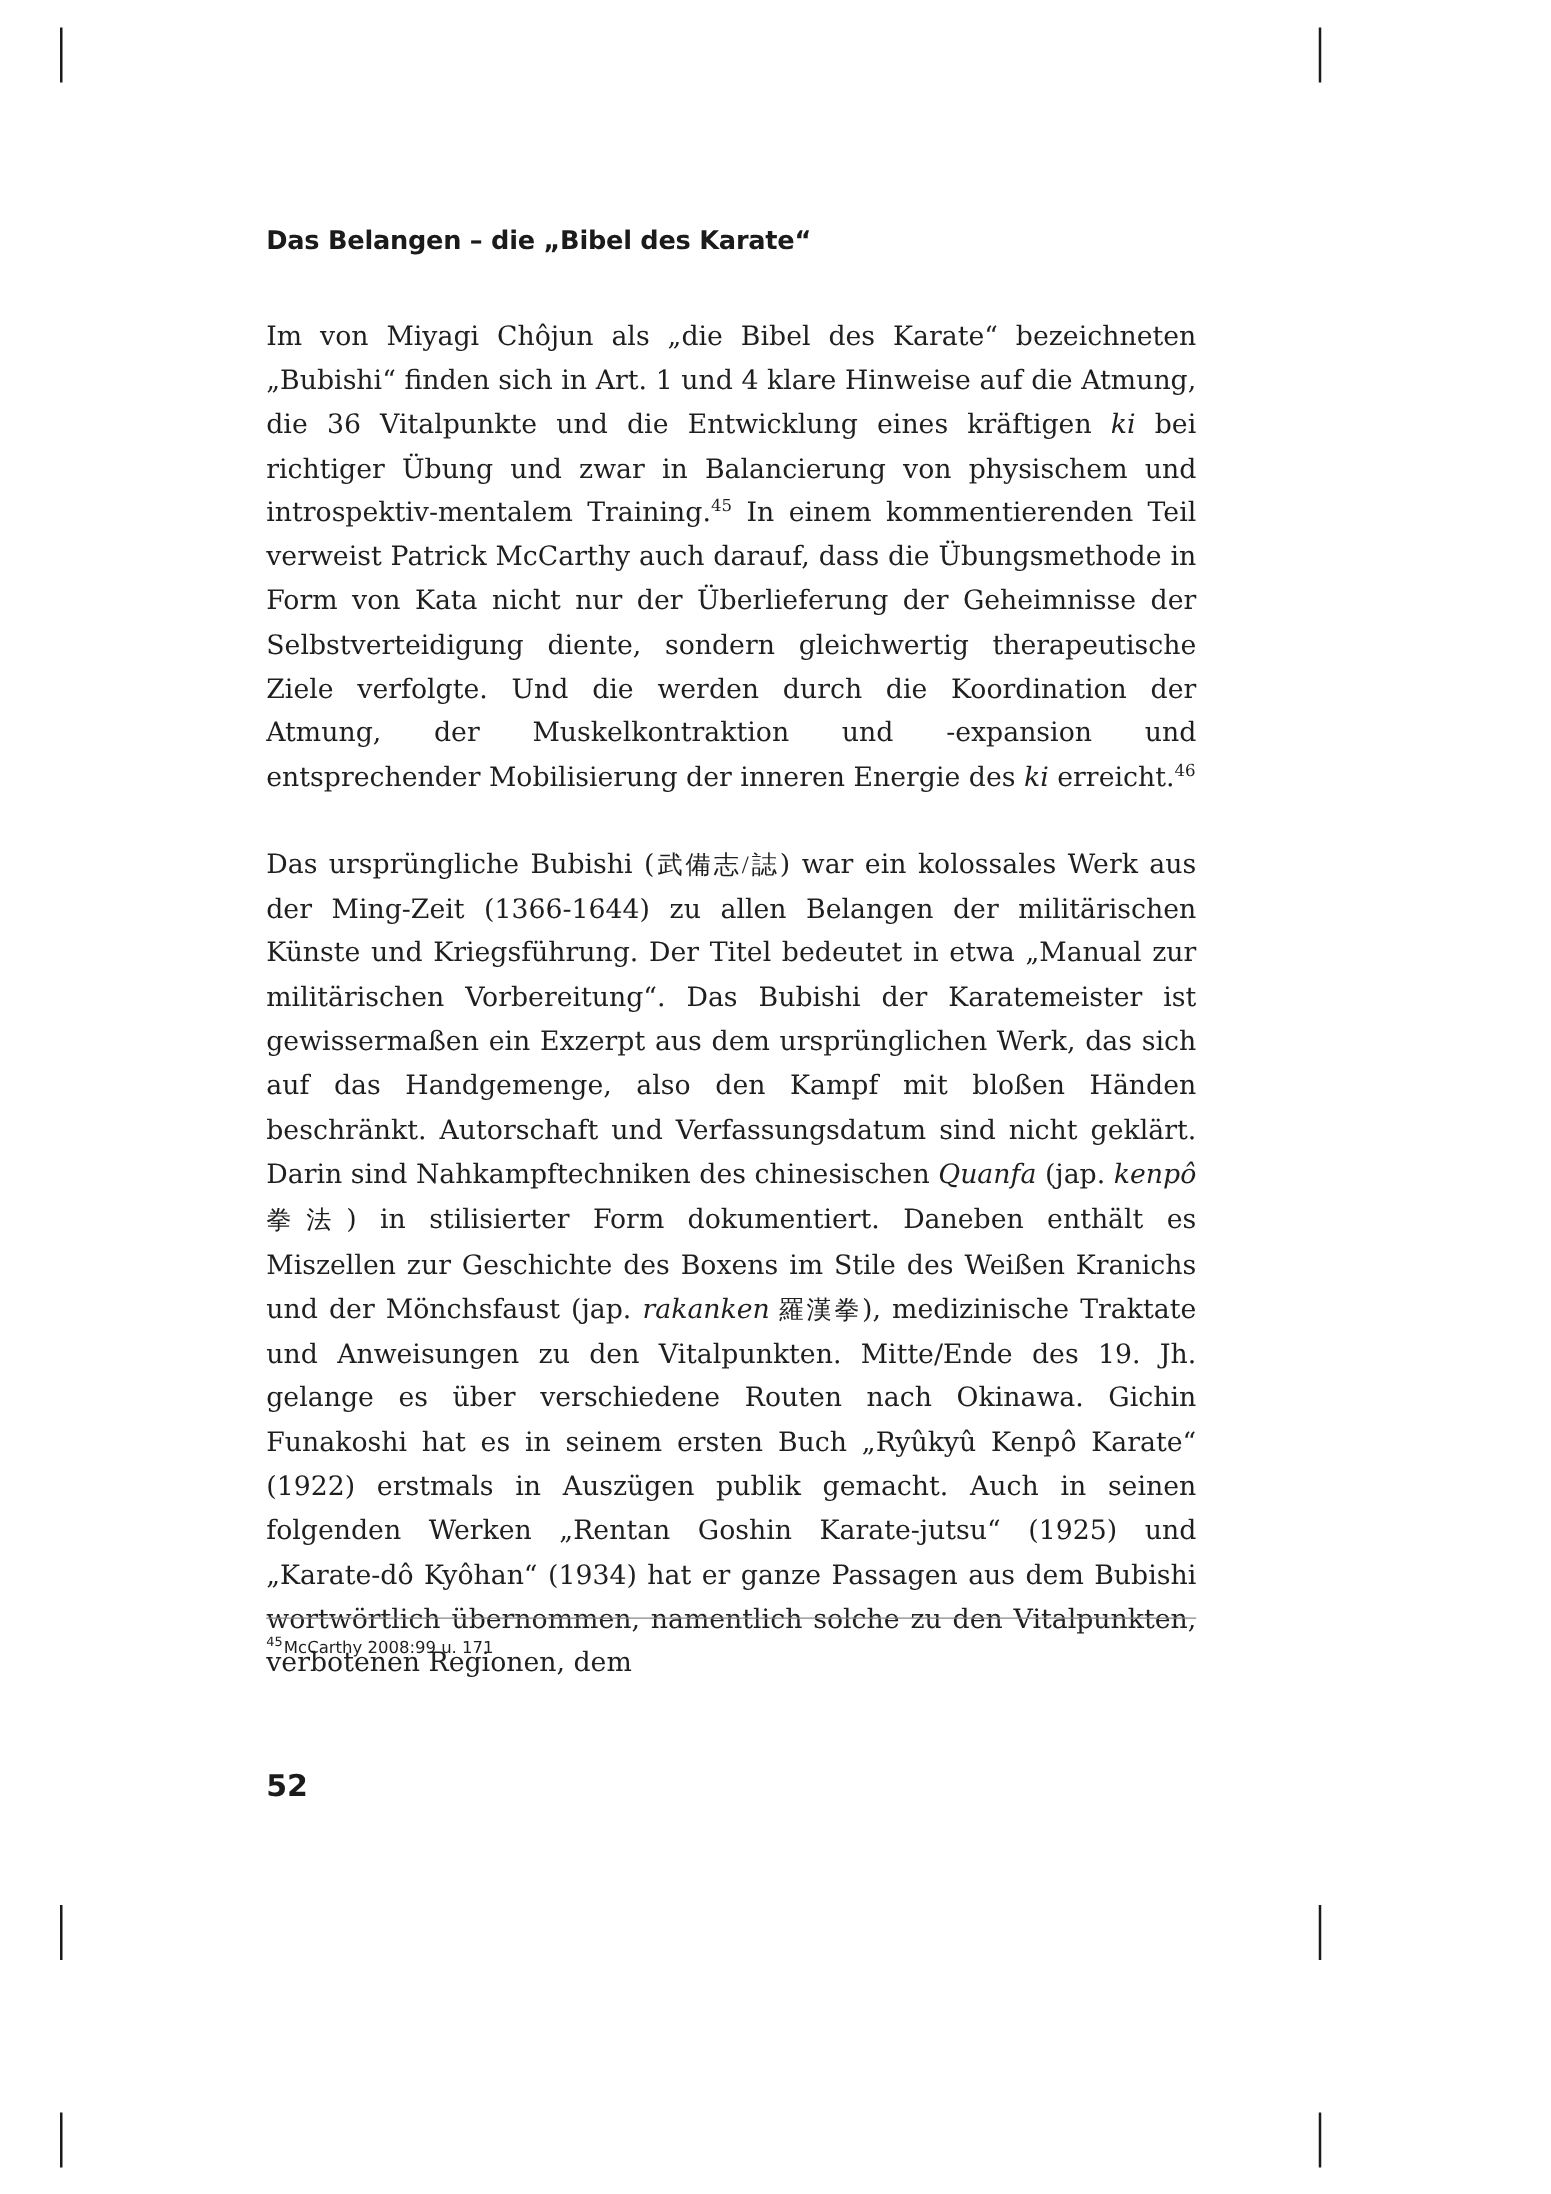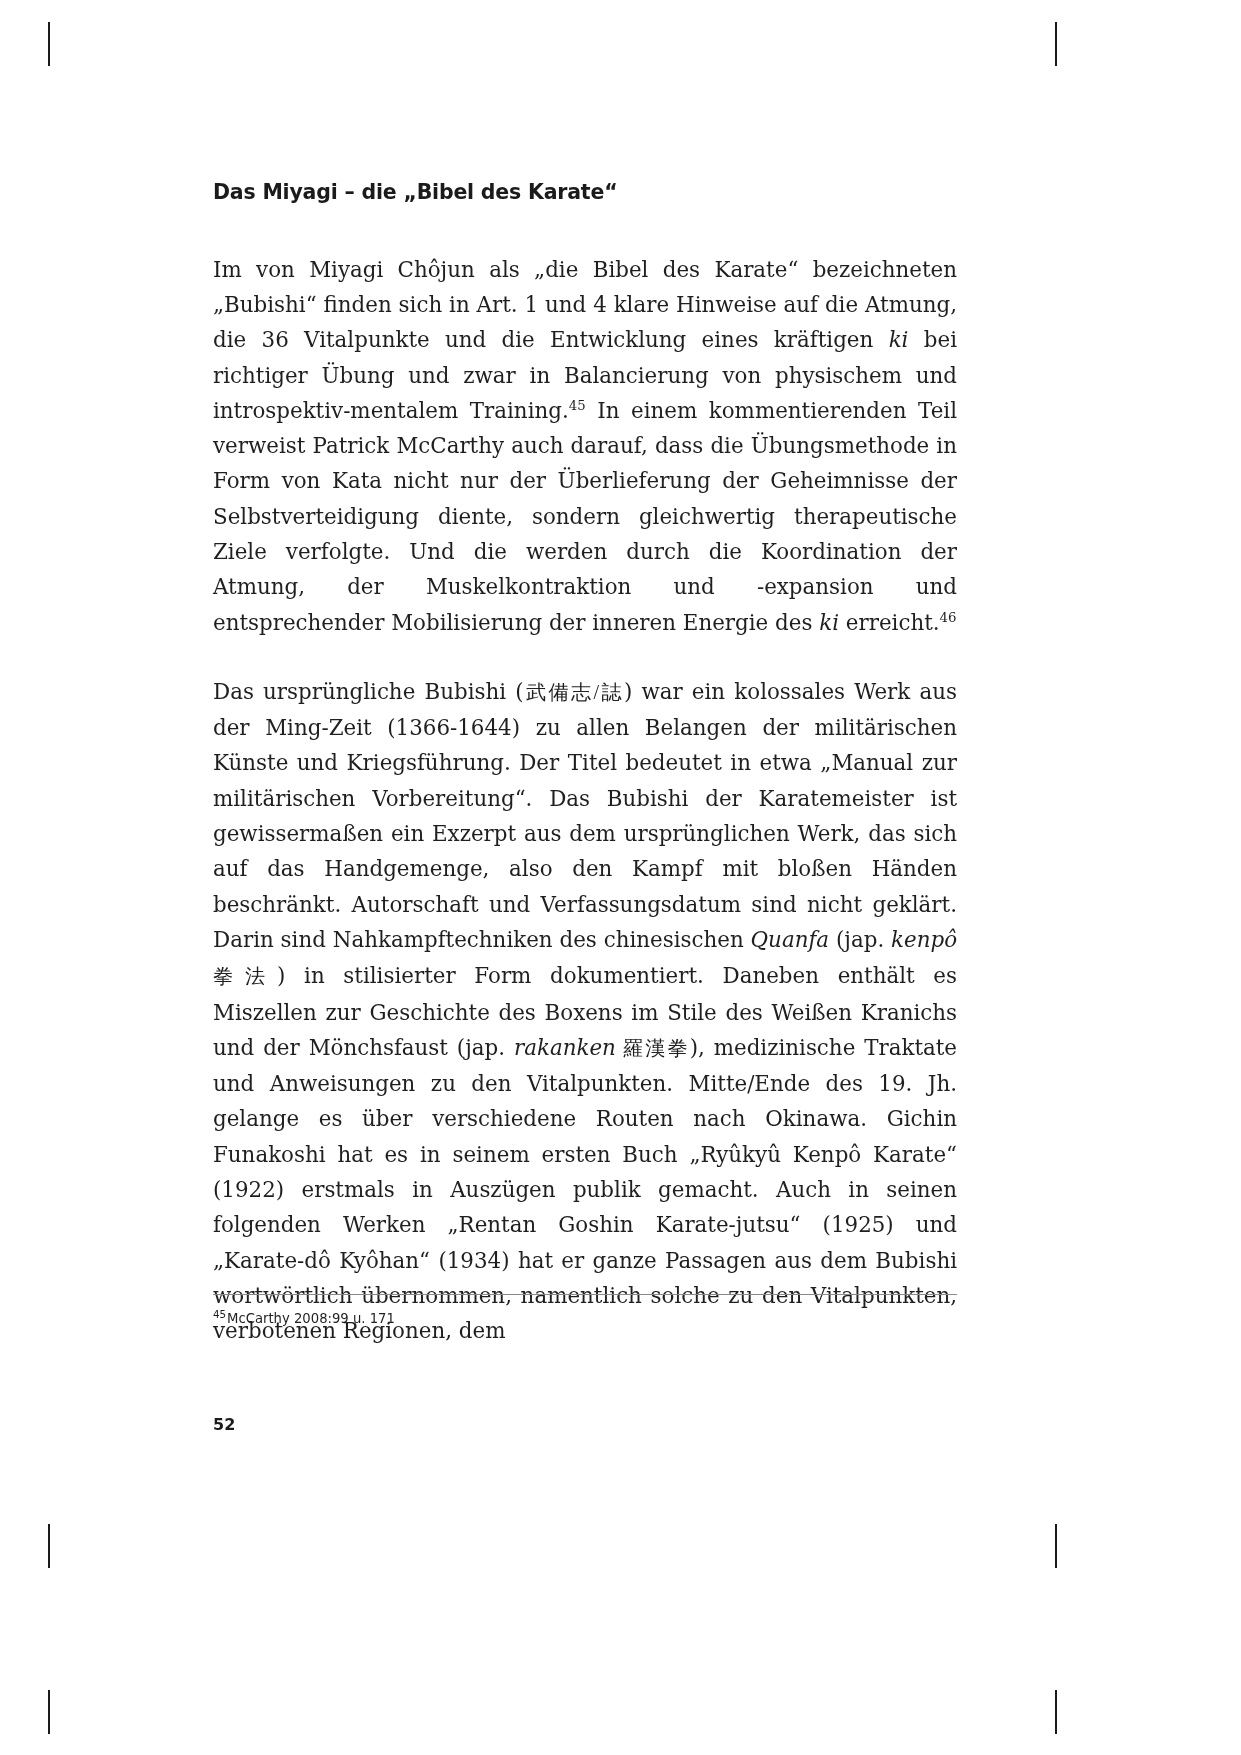--- a/index.html
+++ b/index.html
@@ -97,39 +97,39 @@
     margin-right: 1px;
   }
 
   
   .folio {
     position: absolute;
     left: 213px;
     top: 1415px;
     font-family: "DejaVu Sans", "Liberation Sans", sans-serif;
     font-weight: 700;
-    font-size: 16px;
+    font-size: 24px;
     color: #1b1b1b;
   }
 </style>
 </head>
 <body>
 
 <div class="page">
 
   <div class="crop crop-tl-v"></div>
   <div class="crop crop-tr-v"></div>
   <div class="crop crop-bl-v"></div>
   <div class="crop crop-br-v"></div>
   <div class="crop crop-bl2-v"></div>
   <div class="crop crop-br2-v"></div>
 
   <div class="content">
 
-    <h2 class="heading">Das Miyagi – die „Bibel des Karate“</h2>
+    <h2 class="heading">Das Belangen – die „Bibel des Karate“</h2>
 
     <p class="para"><span>Im von Miyagi Chôjun als „die Bibel des Karate“ bezeichneten „Bubishi“ finden sich in Art. 1 und 4 klare Hinweise auf die Atmung, die 36 Vitalpunkte und die Entwicklung eines kräftigen </span><span class="it">ki</span><span> bei richtiger Übung und zwar in Balancierung von physischem und introspektiv-mentalem Training.</span><sup>45</sup><span> In einem kommentierenden Teil verweist Patrick McCarthy auch darauf, dass die Übungsmethode in Form von Kata nicht nur der Überlieferung der Geheimnisse der Selbstverteidigung diente, sondern gleichwertig therapeutische Ziele verfolgte. Und die werden durch die Koordination der Atmung, der Muskelkontraktion und -expansion und entsprechender Mobilisierung der inneren Energie des </span><span class="it">ki</span><span> erreicht.</span><sup>46</sup></p>
 
     <p class="para"><span>Das ursprüngliche Bubishi (</span><span class="cjk">武備志/誌</span><span>) war ein kolossales Werk aus der Ming-Zeit (1366-1644) zu allen Belangen der militärischen Künste und Kriegsführung. Der Titel bedeutet in etwa „Manual zur militärischen Vorbereitung“. Das Bubishi der Karatemeister ist gewissermaßen ein Exzerpt aus dem ursprünglichen Werk, das sich auf das Handgemenge, also den Kampf mit bloßen Händen beschränkt. Autorschaft und Verfassungsdatum sind nicht geklärt. Darin sind Nahkampftechniken des chinesischen </span><span class="it">Quanfa</span><span> (jap. </span><span class="it">kenpô</span><span class="cjk"> 拳法</span><span>) in stilisierter Form dokumentiert. Daneben enthält es Miszellen zur Geschichte des Boxens im Stile des Weißen Kranichs und der Mönchsfaust (jap. </span><span class="it">rakanken</span><span class="cjk"> 羅漢拳</span><span>), medizinische Traktate und Anweisungen zu den Vitalpunkten. Mitte/Ende des 19. Jh. gelange es über verschiedene Routen nach Okinawa. Gichin Funakoshi hat es in seinem ersten Buch „Ryûkyû Kenpô Karate“ (1922) erstmals in Auszügen publik gemacht. Auch in seinen folgenden Werken „Rentan Goshin Karate-jutsu“ (1925) und „Karate-dô Kyôhan“ (1934) hat er ganze Passagen aus dem Bubishi wortwörtlich übernommen, namentlich solche zu den Vitalpunkten, verbotenen Regionen, dem</span></p>
 
   </div>
 
   <div class="footnote-rule"></div>
 
   <div class="footnotes">

